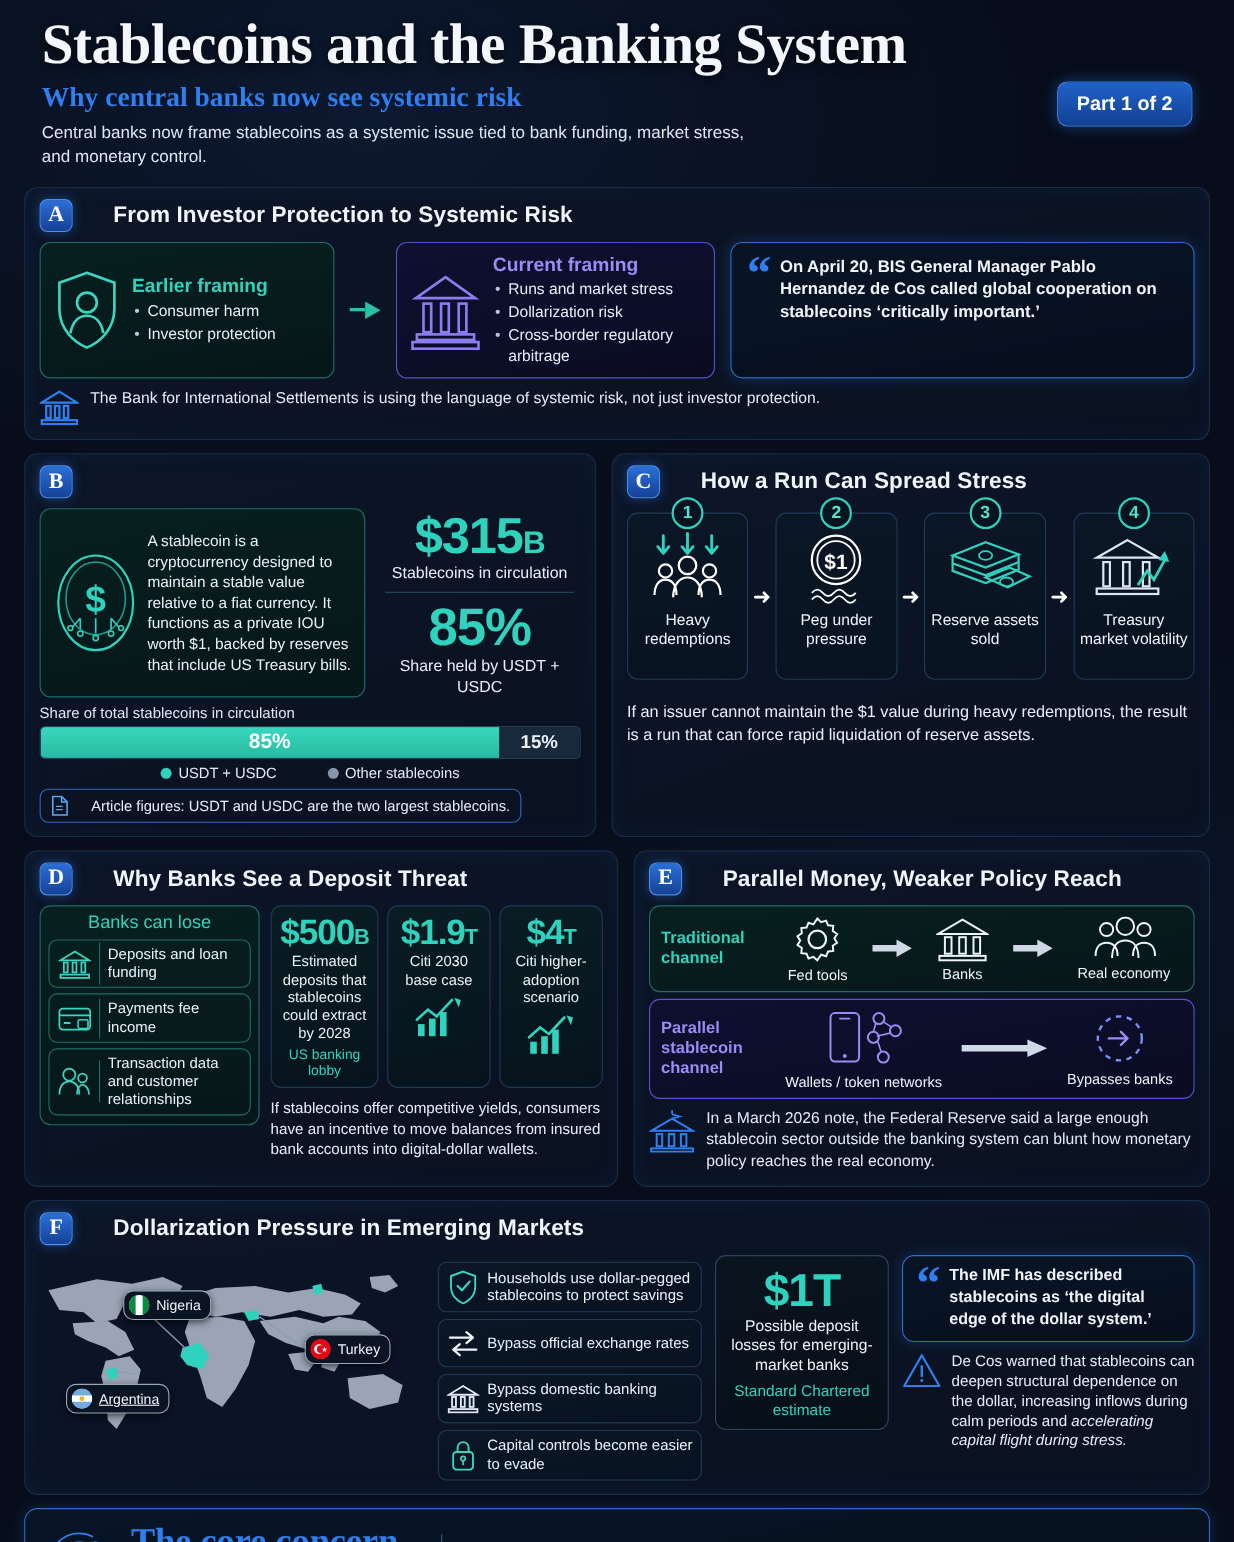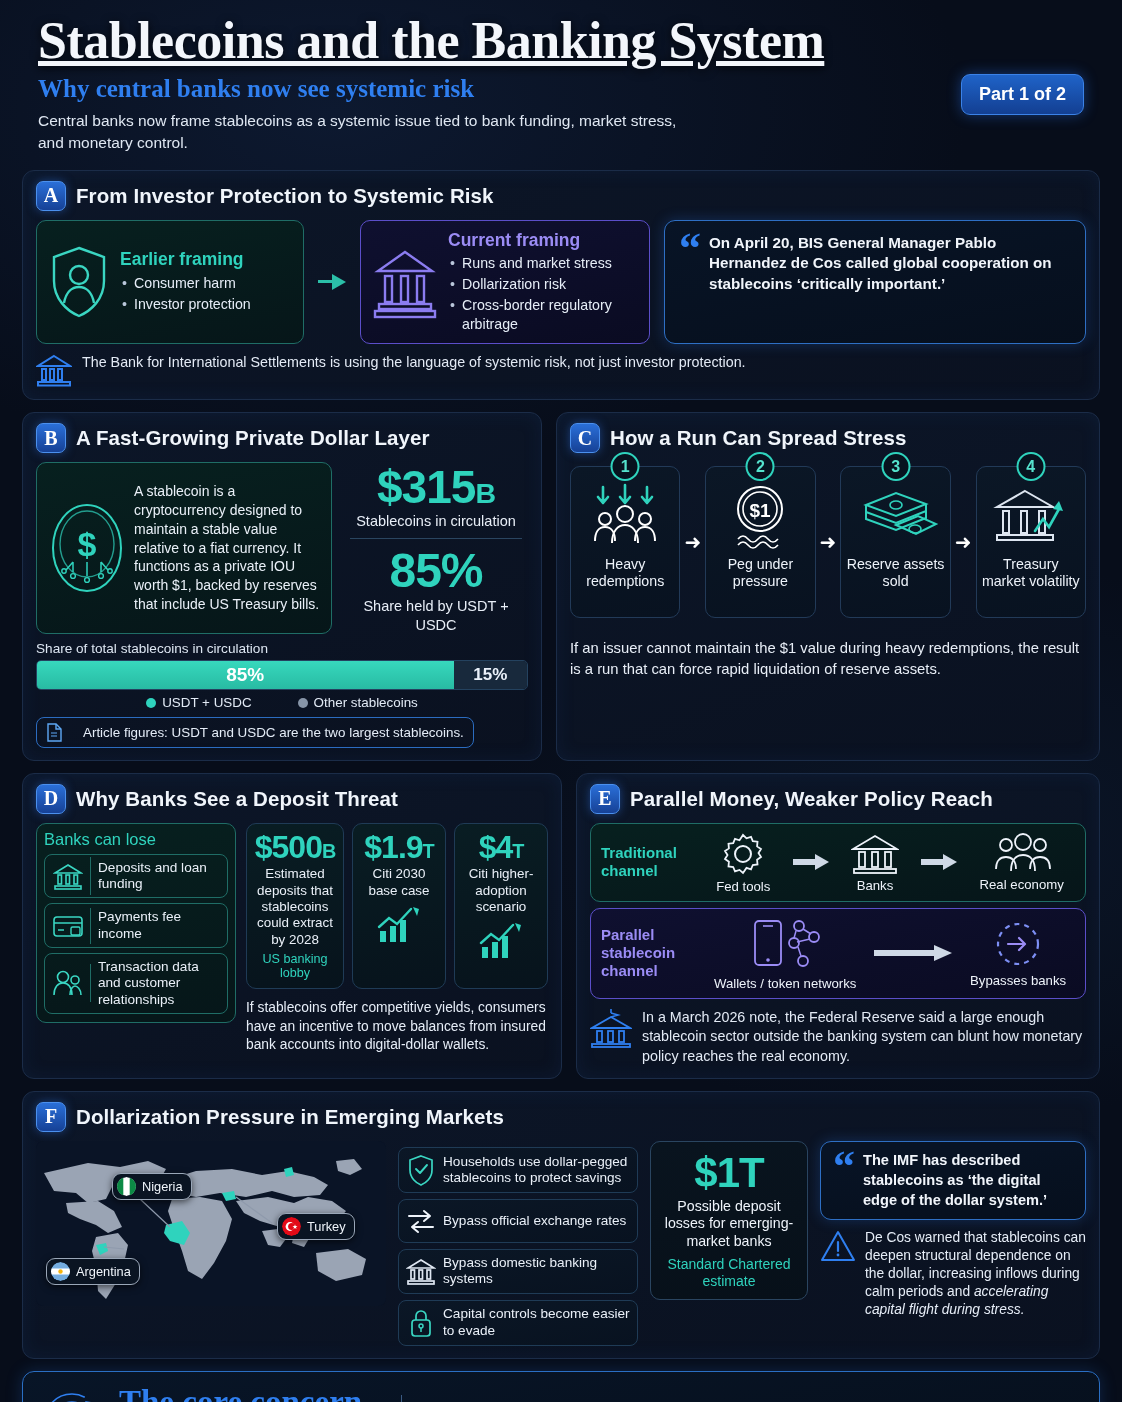--- a/index.html
+++ b/index.html
@@ -21,21 +21,20 @@
   
   .header { padding: 14px 16px 6px 16px; position: relative; }
   .title {
     font-family: "Liberation Serif", serif;
     font-weight: bold;
     font-size: 52px;
     letter-spacing: -0.5px;
     color: #f3f6fb;
     text-shadow: 0 2px 10px rgba(0,0,0,.8);
     line-height: 1.05;
-    text-decoration: underline;
   }
   .subtitle {
     font-family: "Liberation Serif", serif;
     font-weight: bold;
     font-size: 25px;
     color: #2f7ff0;
     margin-top: 6px;
   }
   .deck {
     font-size: 15.5px;
@@ -70,21 +69,21 @@
   .sec-badge {
     width: 30px; height: 30px; flex: 0 0 30px;
     background: linear-gradient(180deg,#2a6fd8,#164196);
     border: 1px solid #4b90ee;
     border-radius: 7px;
     display: flex; align-items: center; justify-content: center;
     font-family: "Liberation Serif", serif;
     font-size: 20px; font-weight: bold; color: #fff;
     box-shadow: 0 0 10px rgba(45,110,220,.5);
   }
-  .sec-title { font-size: 20.5px; font-weight: bold; color: #f0f5fb; letter-spacing: .1px; }
+  .sec-title { font-size: 20.5px; font-weight: bold; color: #f0f5fb; letter-spacing: .1px; margin-left: 27px; }
 
   
   .card {
     border-radius: 10px;
     border: 1px solid #1e3350;
     background: linear-gradient(170deg,#0c1a2c,#091424);
     padding: 9px 11px;
   }
   .card.teal { border-color: #1f6d66; background: linear-gradient(170deg,#07201f,#061619); }
   .card.violet { border-color: #5b4ec9; background: linear-gradient(170deg,#0f1030,#0a0b22); }
@@ -286,21 +285,20 @@
     </span>
     <span>The Bank for International Settlements is using the language of systemic risk, not just investor protection.</span>
   </div>
 </div>
 
 <div class="row">
 
   <div class="panel" style="width:520px;">
     <div class="sec-head">
       <div class="sec-badge">B</div>
-      <div class="sec-title">A Fast-Growing Private Dollar Layer</div>
     </div>
 
     <div style="display:flex; gap:12px;">
       <div class="card teal" style="width:296px;display:flex;gap:8px;align-items:center;">
         <span>
           <svg width="78" height="96" viewBox="0 0 78 96">
               <ellipse cx="39" cy="48" rx="34" ry="43" fill="none" stroke="#2fd3bd" stroke-width="2"></ellipse>
               <ellipse cx="39" cy="44" rx="27" ry="33" fill="none" stroke="#2fd3bd" stroke-width="1.4" opacity=".7"></ellipse>
               <text x="39" y="56" text-anchor="middle" font-family="Liberation Sans, sans-serif" font-size="34" font-weight="bold" fill="#2fd3bd">$</text>
               <path d="M25 62 v10 M39 62 v14 M53 62 v10 M18 70 l7-8 M60 70 l-7-8" stroke="#2fd3bd" stroke-width="1.5" fill="none"></path>
@@ -429,21 +427,21 @@
 <div class="row">
 
   <div class="panel" style="width:540px;">
     <div class="sec-head">
       <div class="sec-badge">D</div>
       <div class="sec-title">Why Banks See a Deposit Threat</div>
     </div>
 
     <div style="display:flex;gap:10px;align-items:flex-start;">
       <div class="card teal" style="width:200px;padding:6px 7px 8px;">
-        <div class="k-teal" style="text-align:left;font-size:16.5px;font-weight:normal;">Banks can lose</div>
+        <div class="k-teal" style="text-align:center;font-size:16.5px;font-weight:normal;">Banks can lose</div>
         <div class="listrow">
           <span class="ic">
               <svg width="30" height="28" viewBox="0 0 30 28">
                 <path d="M15 3L28 11H2Z" fill="none" stroke="#3ad6c2" stroke-width="1.6"></path>
                 <rect x="5" y="13" width="3.5" height="9" fill="none" stroke="#3ad6c2" stroke-width="1.6"></rect>
                 <rect x="13" y="13" width="3.5" height="9" fill="none" stroke="#3ad6c2" stroke-width="1.6"></rect>
                 <rect x="21" y="13" width="3.5" height="9" fill="none" stroke="#3ad6c2" stroke-width="1.6"></rect>
                 <rect x="2" y="24" width="26" height="3" fill="none" stroke="#3ad6c2" stroke-width="1.6"></rect>
               </svg>
             </span>
@@ -655,21 +653,21 @@
           <svg width="19" height="19" viewBox="0 0 19 19">
               <circle cx="9.5" cy="9.5" r="9.5" fill="#e30a17"></circle>
               <circle cx="8" cy="9.5" r="4.4" fill="#fff"></circle>
               <circle cx="9.6" cy="9.5" r="3.5" fill="#e30a17"></circle>
               <path d="M13 7.3l.6 1.8 1.9.1-1.5 1.1.5 1.8-1.5-1.1-1.5 1.1.5-1.8-1.5-1.1 1.9-.1z" fill="#fff"></path>
             </svg>
         </span>
         <span>Turkey</span>
       </div>
 
-      <div class="pill" style="left:10px; top:117px;">
+      <div class="pill" style="left:24px; top:117px;text-decoration:underline;">
         <span class="flag">
           <svg width="19" height="19" viewBox="0 0 19 19">
               <circle cx="9.5" cy="9.5" r="9.5" fill="#74acdf"></circle>
               <path d="M0 6.6h19v5.8H0z" fill="#fff"></path>
               <circle cx="9.5" cy="9.5" r="2.2" fill="#f6b40e"></circle>
             </svg>
         </span>
         <span>Argentina</span>
       </div>
     </div>

